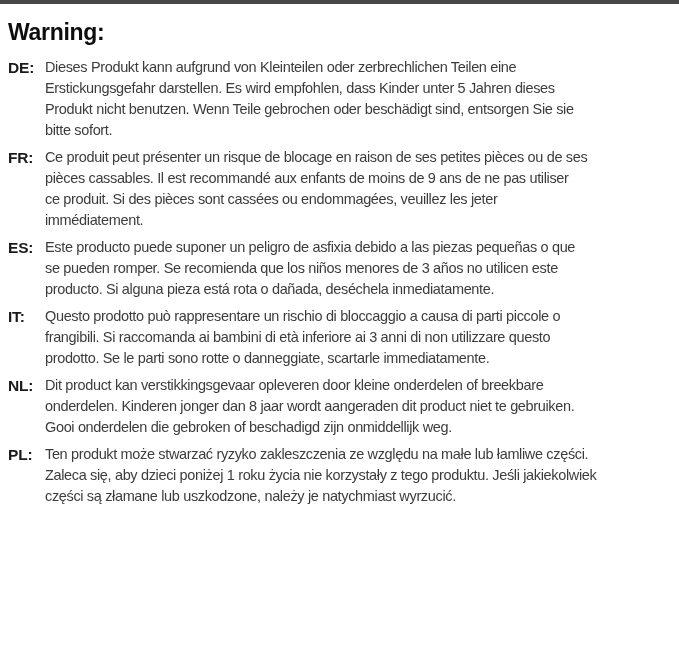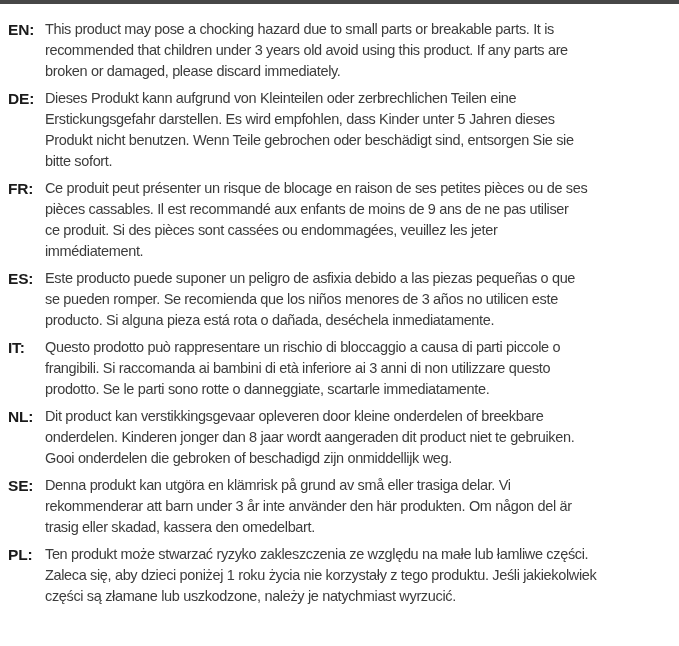--- a/index.html
+++ b/index.html
@@ -55,29 +55,24 @@
     white-space: pre-line;
   }
 </style>
 </head>
 <body>
 
 <div class="top-bar"></div>
 
 <div class="content">
 
+  <h1 class="page-title">Warning:</h1>
 
   <div class="sections">
 
-    <div class="section">
-      <span class="lang-label">EN:</span>
-      <p class="lang-text">This product may pose a chocking hazard due to small parts or breakable parts. It is
-recommended that children under 3 years old avoid using this product. If any parts are
-broken or damaged, please discard immediately.</p>
-    </div>
 
     <div class="section">
       <span class="lang-label">DE:</span>
       <p class="lang-text">Dieses Produkt kann aufgrund von Kleinteilen oder zerbrechlichen Teilen eine
 Erstickungsgefahr darstellen. Es wird empfohlen, dass Kinder unter 5 Jahren dieses
 Produkt nicht benutzen. Wenn Teile gebrochen oder beschädigt sind, entsorgen Sie sie
 bitte sofort.</p>
     </div>
 
     <div class="section">
@@ -102,26 +97,20 @@
 prodotto. Se le parti sono rotte o danneggiate, scartarle immediatamente.</p>
     </div>
 
     <div class="section">
       <span class="lang-label">NL:</span>
       <p class="lang-text">Dit product kan verstikkingsgevaar opleveren door kleine onderdelen of breekbare
 onderdelen. Kinderen jonger dan 8 jaar wordt aangeraden dit product niet te gebruiken.
 Gooi onderdelen die gebroken of beschadigd zijn onmiddellijk weg.</p>
     </div>
 
-    <div class="section">
-      <span class="lang-label">SE:</span>
-      <p class="lang-text">Denna produkt kan utgöra en klämrisk på grund av små eller trasiga delar. Vi
-rekommenderar att barn under 3 år inte använder den här produkten. Om någon del är
-trasig eller skadad, kassera den omedelbart.</p>
-    </div>
 
     <div class="section">
       <span class="lang-label">PL:</span>
       <p class="lang-text">Ten produkt może stwarzać ryzyko zakleszczenia ze względu na małe lub łamliwe części.
 Zaleca się, aby dzieci poniżej 1 roku życia nie korzystały z tego produktu. Jeśli jakiekolwiek
 części są złamane lub uszkodzone, należy je natychmiast wyrzucić.</p>
     </div>
 
   </div>
 </div>

